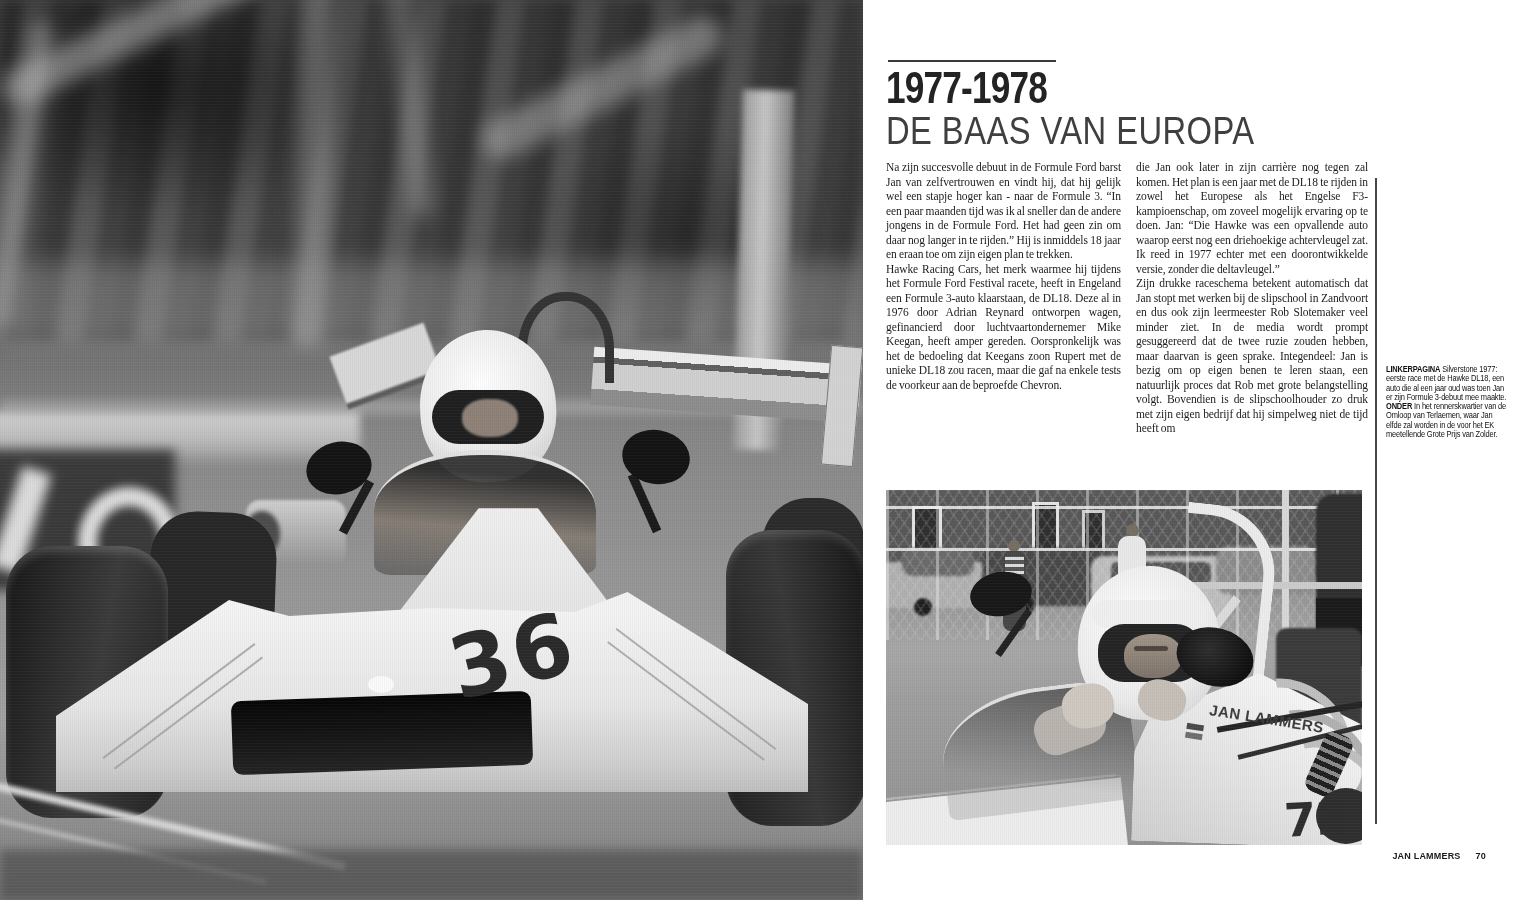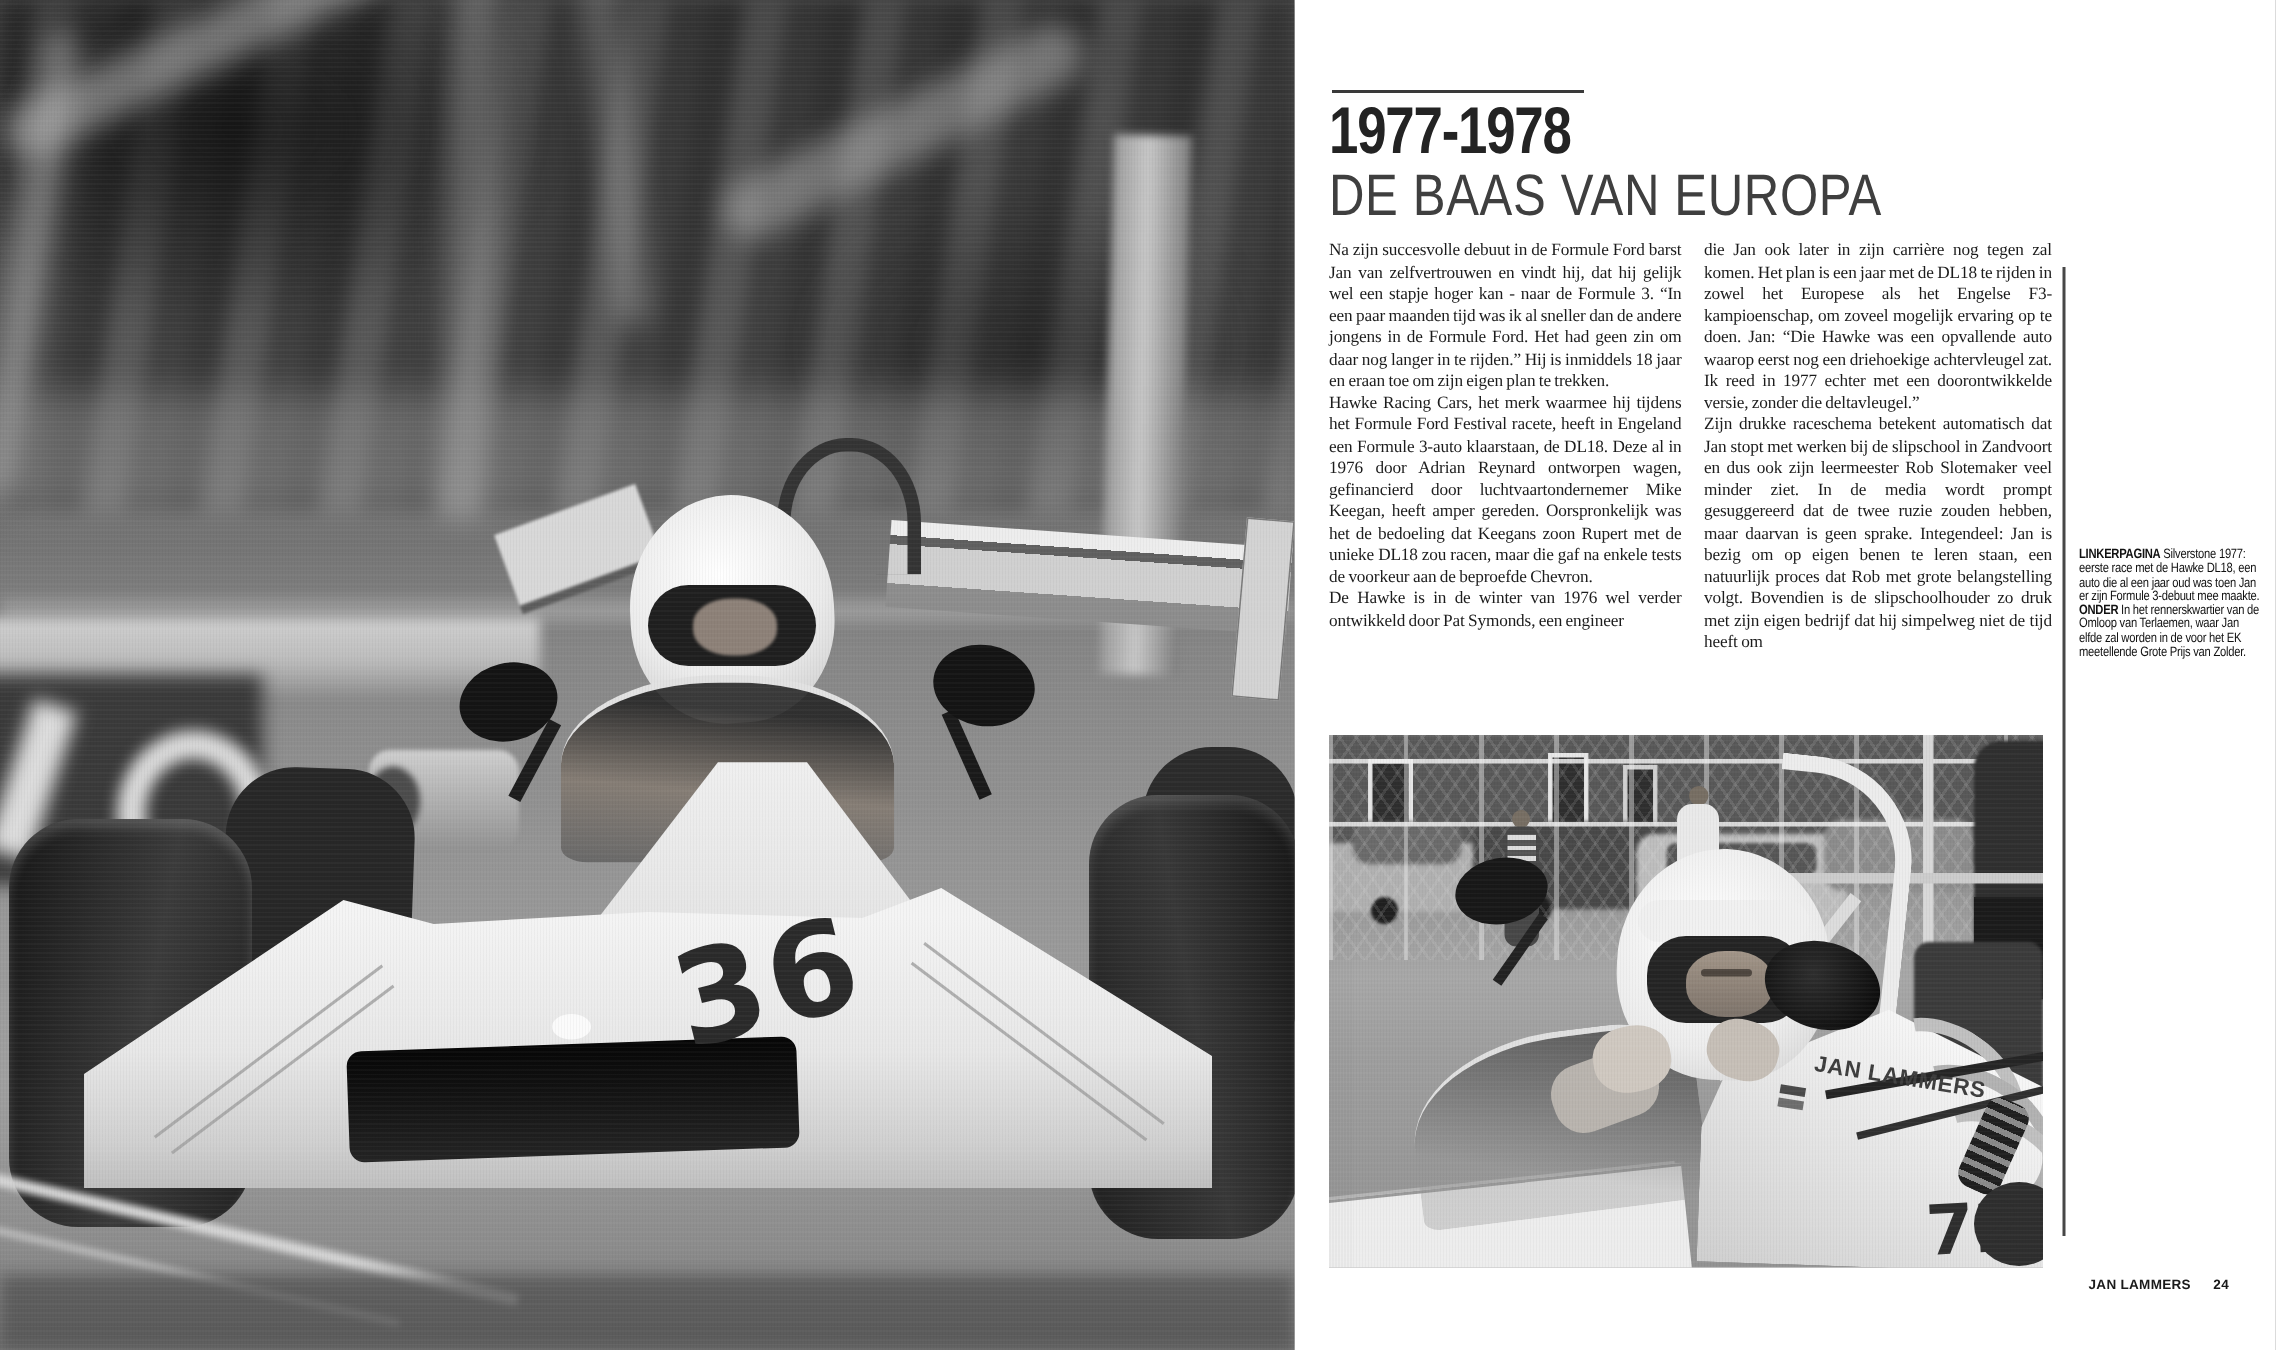--- a/index.html
+++ b/index.html
@@ -272,21 +272,20 @@
   <div class="abs lp-grain"></div>
 </div>
 
 <div class="abs" id="title-rule"></div>
 <div class="abs" id="title-years">1977-1978</div>
 <div class="abs" id="title-main">DE BAAS VAN EUROPA</div>
 
 <div class="abs col" id="col1">
   <p>Na zijn succesvolle debuut in de Formule Ford barst Jan van zelfvertrouwen en vindt hij, dat hij gelijk wel een stapje hoger kan - naar de Formule 3. “In een paar maanden tijd was ik al sneller dan de andere jongens in de Formule Ford. Het had geen zin om daar nog langer in te rijden.” Hij is inmiddels 18 jaar en eraan toe om zijn eigen plan te trekken.</p>
   <p>Hawke Racing Cars, het merk waarmee hij tijdens het Formule Ford Festival racete, heeft in Engeland een Formule 3-auto klaarstaan, de DL18. Deze al in 1976 door Adrian Reynard ontworpen wagen, gefinancierd door luchtvaartondernemer Mike Keegan, heeft amper gereden. Oorspronkelijk was het de bedoeling dat Keegans zoon Rupert met de unieke DL18 zou racen, maar die gaf na enkele tests de voorkeur aan de beproefde Chevron.</p>
-  <p>De Hawke is in de winter van 1976 wel verder ontwikkeld door Pat Symonds, een engineer</p>
 </div>
 <div class="abs col" id="col2">
   <p>die Jan ook later in zijn carrière nog tegen zal komen. Het plan is een jaar met de DL18 te rijden in zowel het Europese als het Engelse F3-kampioenschap, om zoveel mogelijk ervaring op te doen. Jan: “Die Hawke was een opvallende auto waarop eerst nog een driehoekige achtervleugel zat. Ik reed in 1977 echter met een doorontwikkelde versie, zonder die deltavleugel.”</p>
   <p>Zijn drukke raceschema betekent automatisch dat Jan stopt met werken bij de slipschool in Zandvoort en dus ook zijn leermeester Rob Slotemaker veel minder ziet. In de media wordt prompt gesuggereerd dat de twee ruzie zouden hebben, maar daarvan is geen sprake. Integendeel: Jan is bezig om op eigen benen te leren staan, een natuurlijk proces dat Rob met grote belangstelling volgt. Bovendien is de slipschoolhouder zo druk met zijn eigen bedrijf dat hij simpelweg niet de tijd heeft om</p>
 </div>
 
 <div class="abs" id="v-rule"></div>
 
 <div class="abs" id="margin-caption">
   <span class="cap-b">LINKERPAGINA</span>
@@ -352,14 +351,14 @@
     <span class="f1"></span>
       <span class="f2"></span>
   </div>
   <div class="abs bp-name">JAN LAMMERS</div>
   <div class="abs bp-number">72</div>
   <div class="abs bp-grain"></div>
 </div>
 
 <div class="abs" id="footer">
   <span>JAN LAMMERS</span>
-  <span>24</span>
+  <span>70</span>
 </div>
 
 </body></html>

